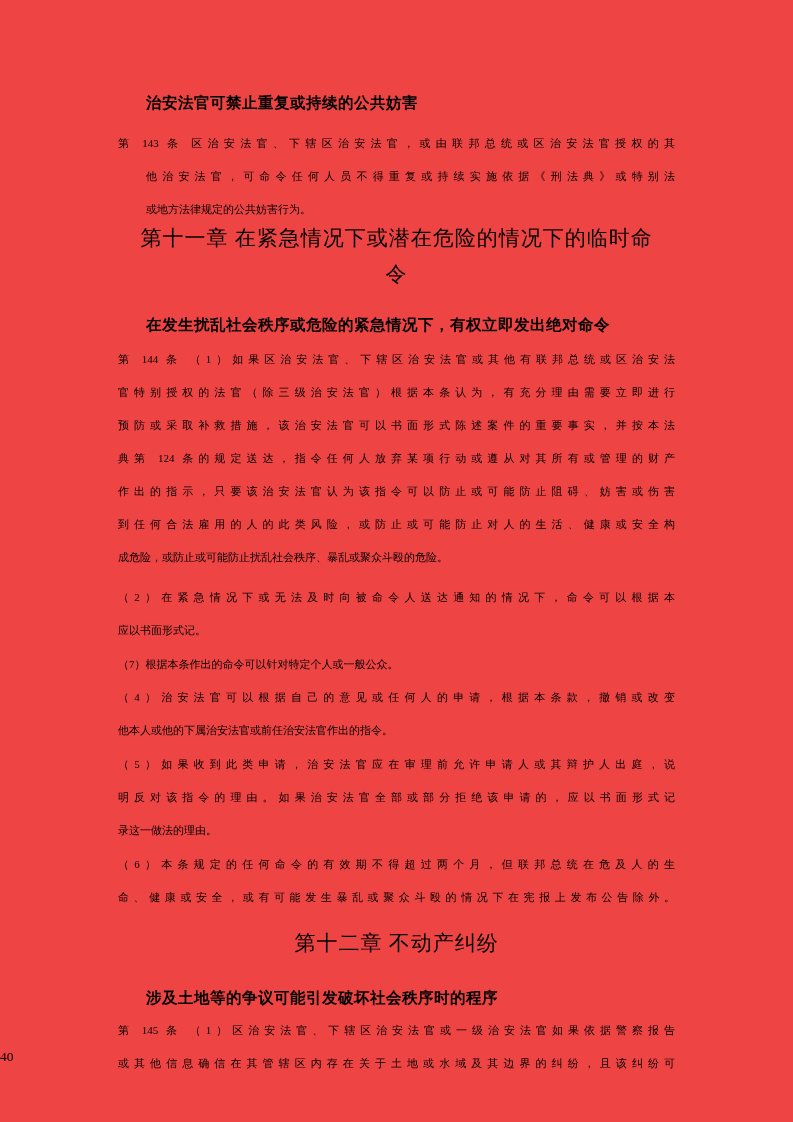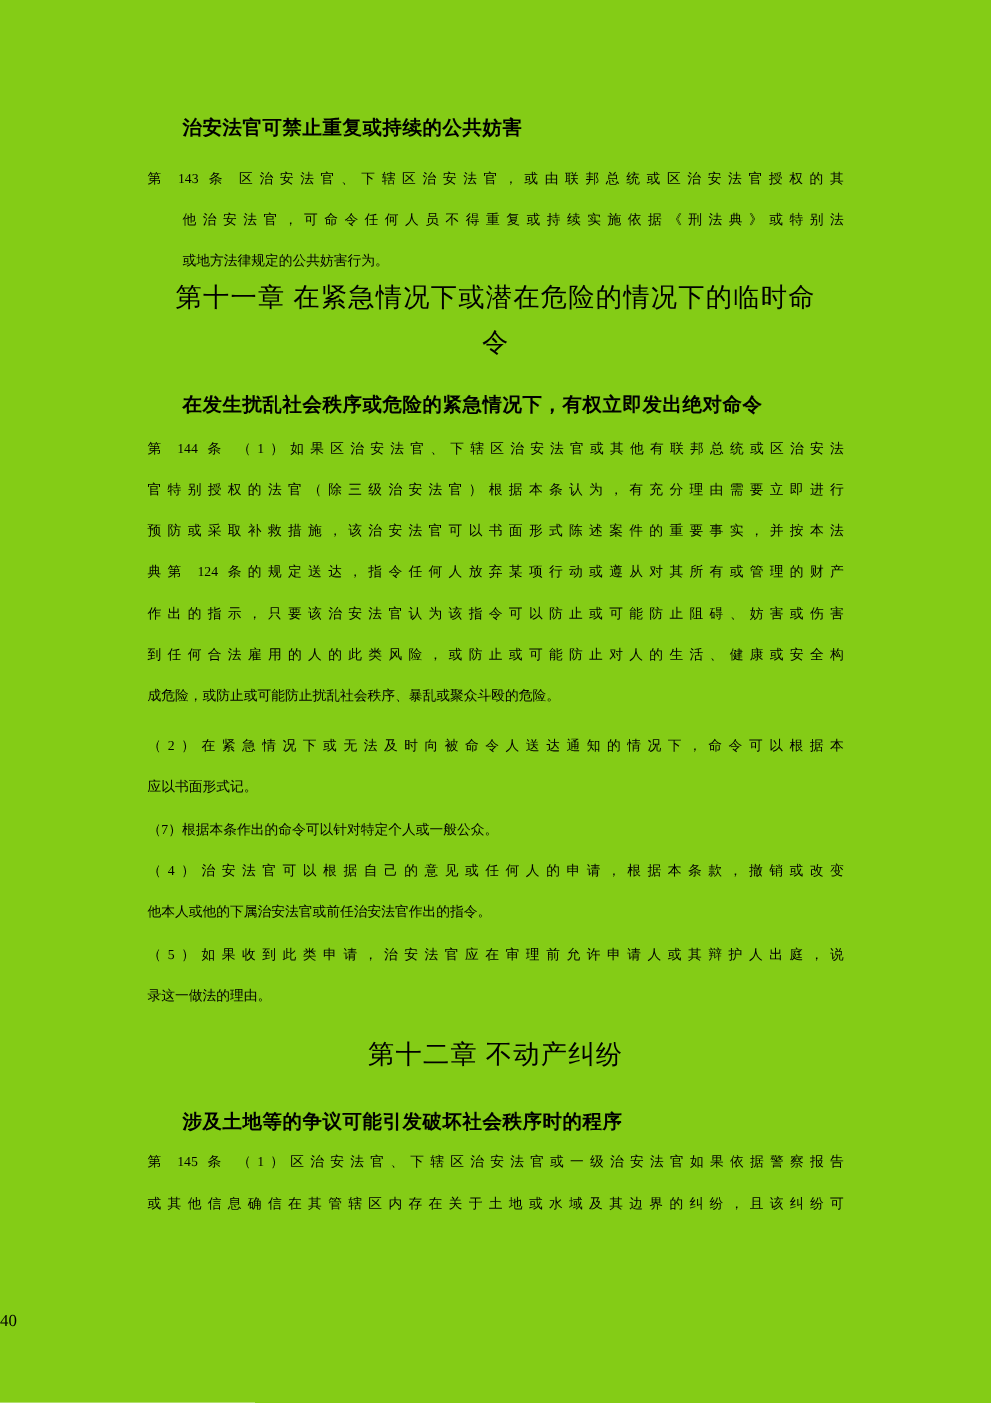--- a/index.html
+++ b/index.html
@@ -11,21 +11,21 @@
     width: 793px;
     height: 1122px;
     position: relative;
     font-family: "Liberation Serif", "DejaVu Serif", serif;
     color: #000000;
     overflow: hidden;
   }
   .page {
     position: absolute;
     inset: 0;
-    background: #84cc16;
+    background: #ef4444;
   }
   .content {
     position: absolute;
     left: 118px;
     top: 0;
     width: 557px;
     padding-top: 86px;
   }
   .heading {
     font-weight: bold;
@@ -120,23 +120,28 @@
         <div class="line last">（7）根据本条作出的命令可以针对特定个人或一般公众。</div>
       </div>
 
     <div class="para b-p144-4">
         <div class="line">（4）治安法官可以根据自己的意见或任何人的申请，根据本条款，撤销或改变</div>
         <div class="line last">他本人或他的下属治安法官或前任治安法官作出的指令。</div>
       </div>
 
     <div class="para b-p144-5">
         <div class="line">（5）如果收到此类申请，治安法官应在审理前允许申请人或其辩护人出庭，说</div>
+        <div class="line">明反对该指令的理由。如果治安法官全部或部分拒绝该申请的，应以书面形式记</div>
         <div class="line last">录这一做法的理由。</div>
       </div>
 
+    <div class="para b-p144-6" data-justify-last="true">
+        <div class="line">（6）本条规定的任何命令的有效期不得超过两个月，但联邦总统在危及人的生</div>
+        <div class="line last">命、健康或安全，或有可能发生暴乱或聚众斗殴的情况下在宪报上发布公告除外。</div>
+      </div>
 
     <div class="chapter b-ch12">第十二章  不动产纠纷</div>
 
     <div class="heading b-h145">涉及土地等的争议可能引发破坏社会秩序时的程序</div>
 
     <div class="para b-p145-1" data-justify-last="true">
         <div class="line">第 145 条  （1）区治安法官、下辖区治安法官或一级治安法官如果依据警察报告</div>
         <div class="line last">或其他信息确信在其管辖区内存在关于土地或水域及其边界的纠纷，且该纠纷可</div>
       </div>
 

